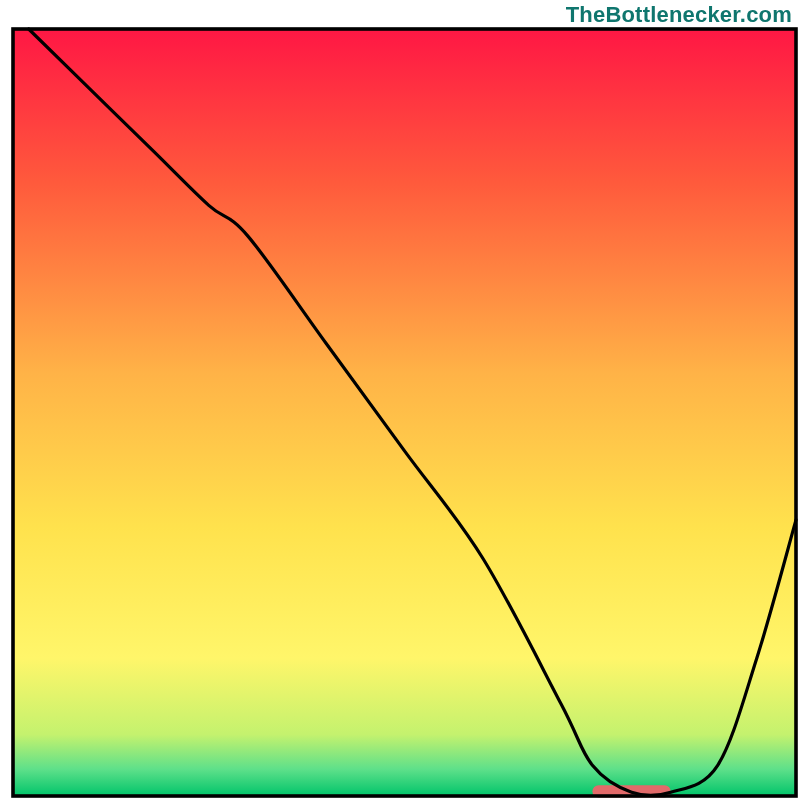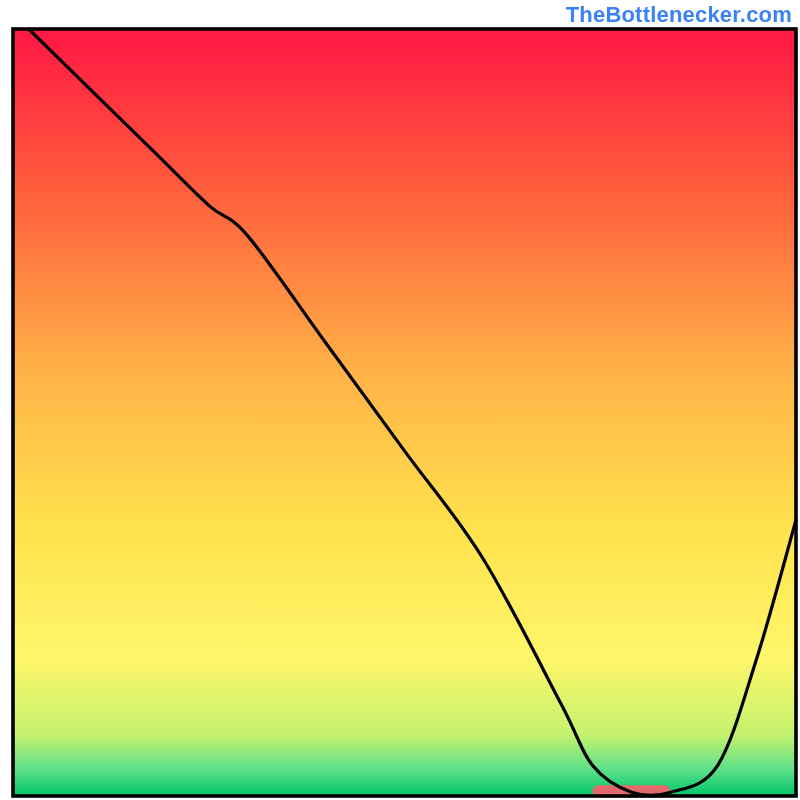--- a/index.html
+++ b/index.html
@@ -15,21 +15,21 @@
     position: relative;
     width: 800px;
     height: 800px;
   }
   .attribution {
     position: absolute;
     top: 2px;
     right: 8px;
     font-size: 22px;
     font-weight: 700;
-    color: #3b82f6;
+    color: #0f766e;
     letter-spacing: 0.2px;
   }
   svg.chart {
     position: absolute;
     top: 0;
     left: 0;
   }
 </style>
 </head>
 <body>

